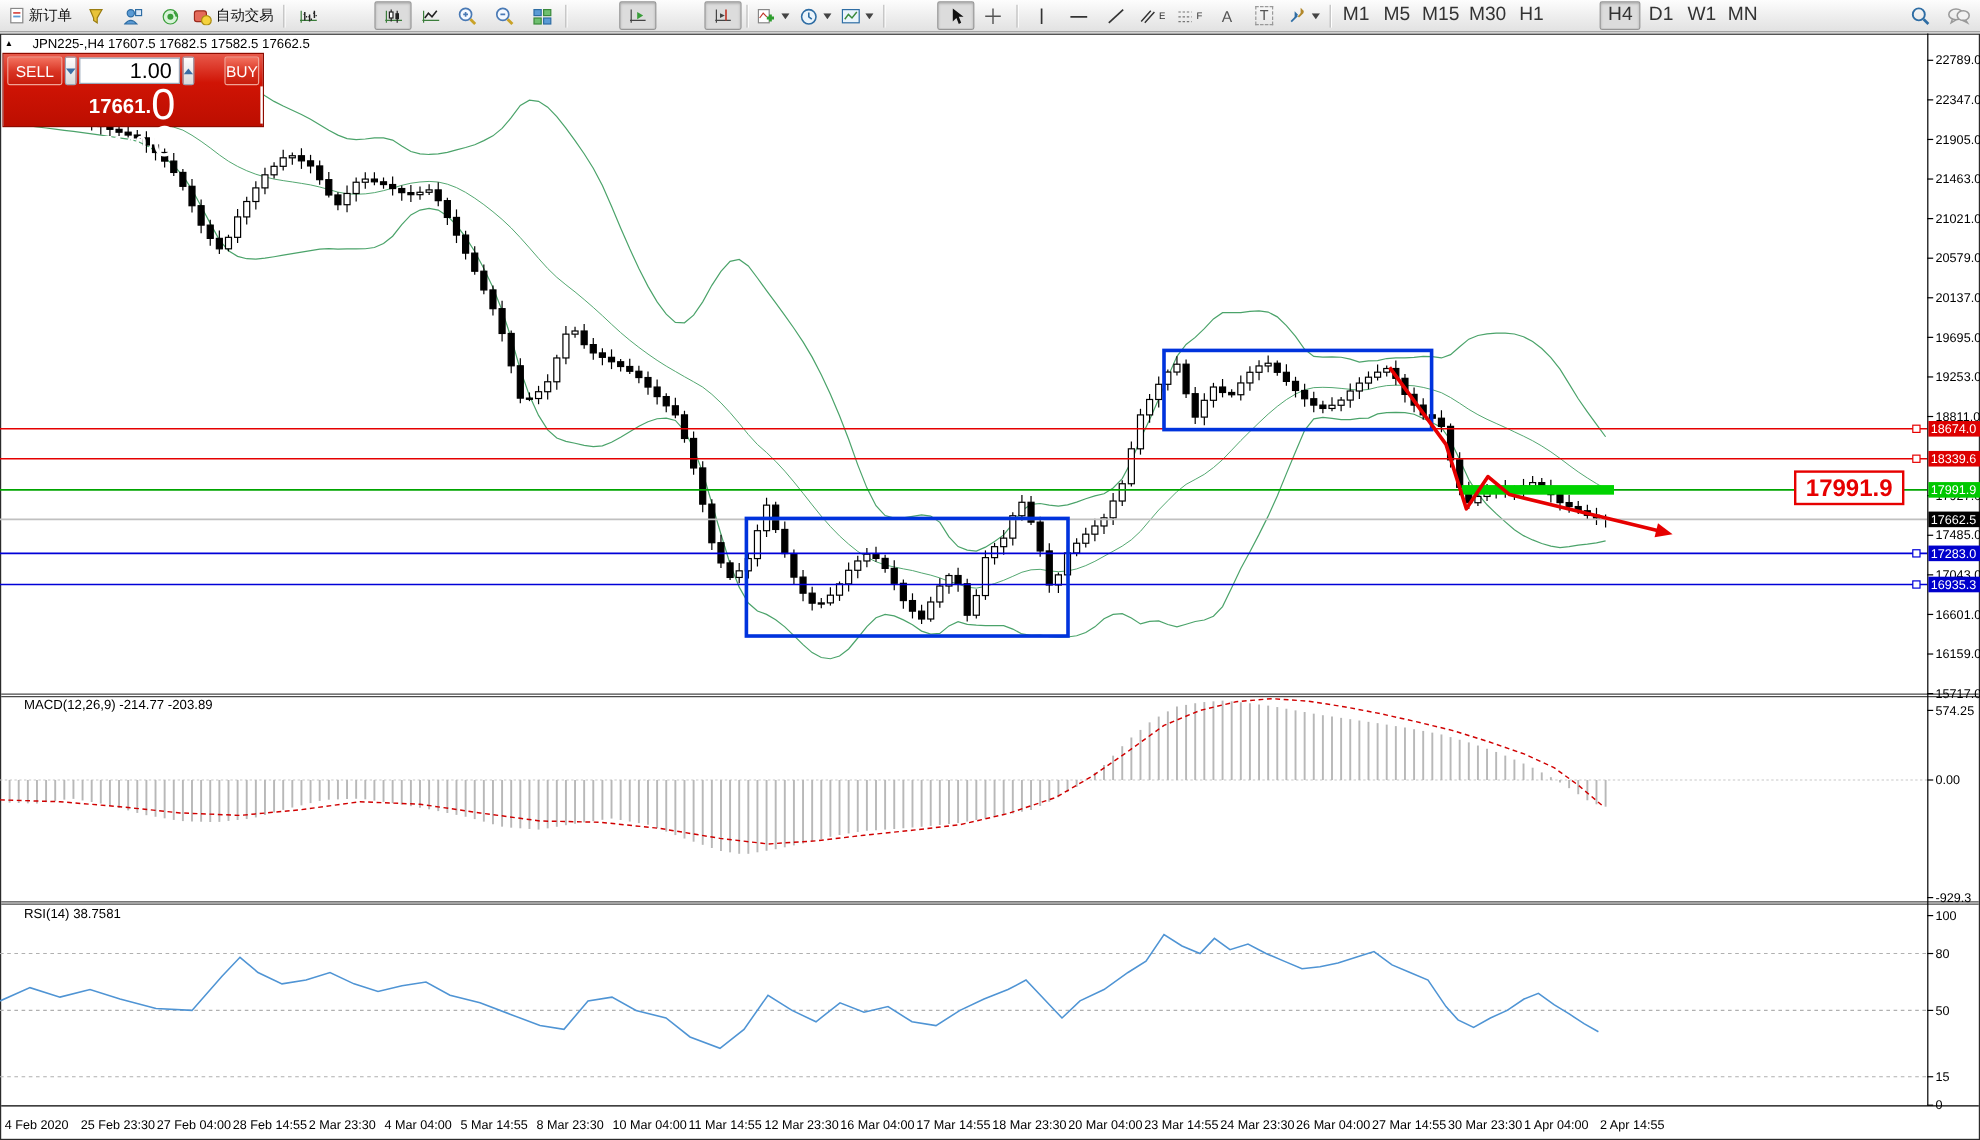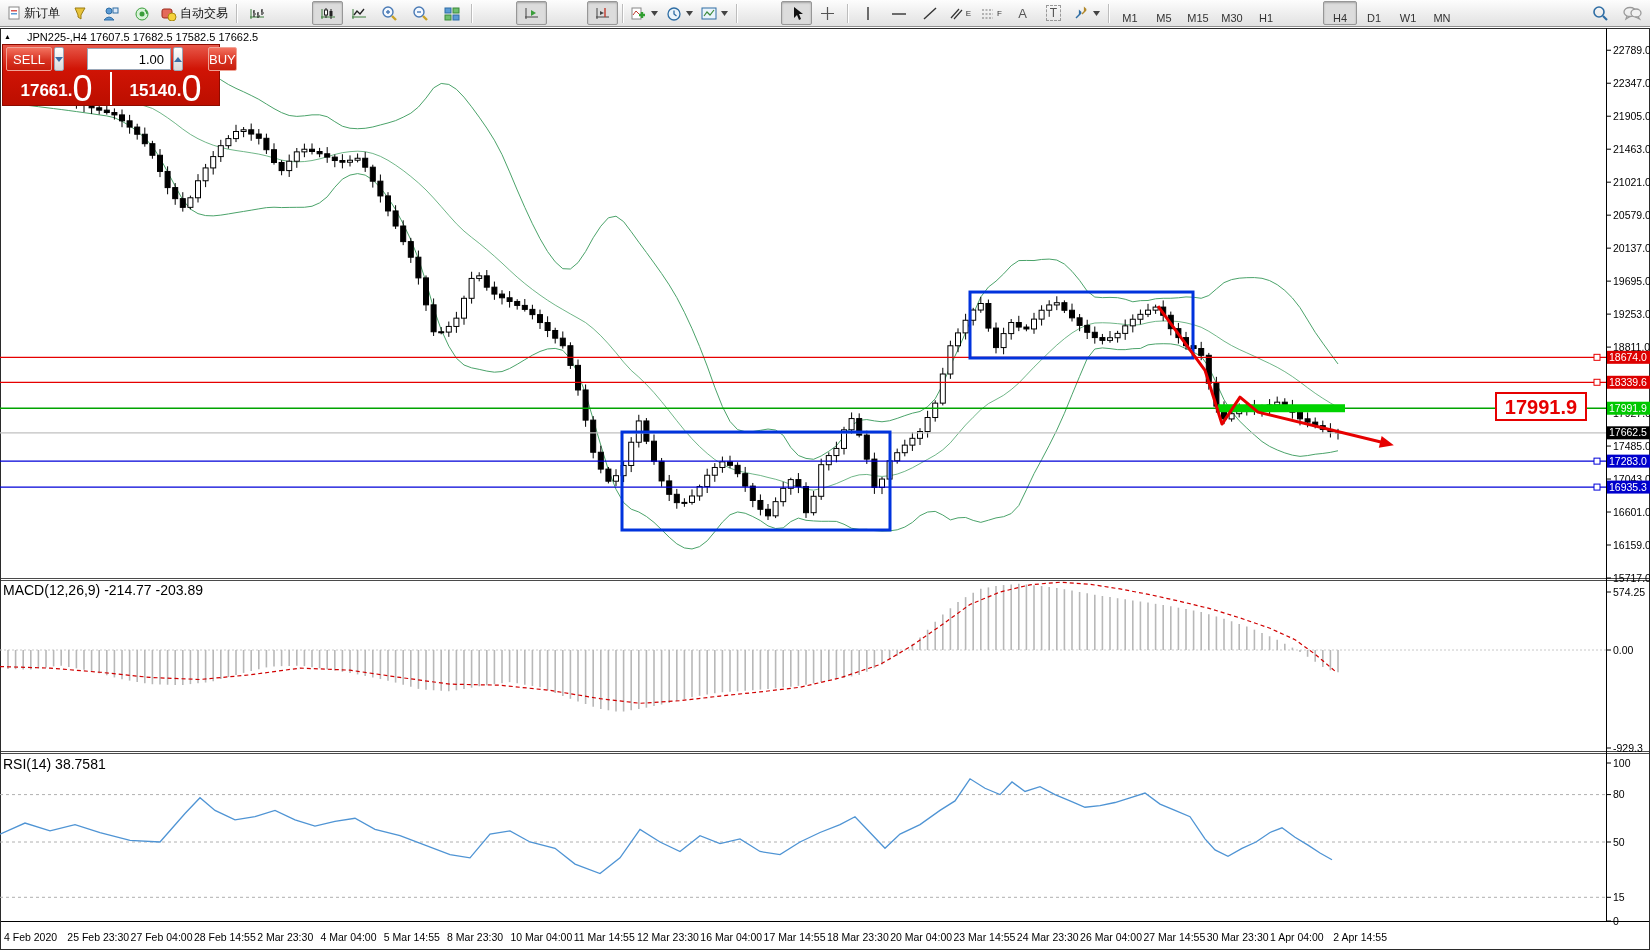--- a/index.html
+++ b/index.html
@@ -7,43 +7,43 @@
        font-family:"Liberation Sans",sans-serif;user-select:none;background:#fff;}
   
   .toolbar{position:absolute;top:0;left:0;width:1650px;height:27px;z-index:10;
     background:linear-gradient(#fdfdfd,#ececec 60%,#e2e2e2);
     border-bottom:1px solid #8f8f8f;display:flex;align-items:center;padding:0 3px;box-sizing:border-box;}
   .tb{height:22px;min-width:23px;display:flex;align-items:center;justify-content:center;
       gap:3px;padding:0 3px;border:1px solid transparent;border-radius:2px;font-size:12px;color:#222;}
   .tb.pressed{background:#dcdcdc;border:1px solid #979797;box-shadow:inset 0 1px 2px rgba(0,0,0,.25);margin-left:40px;}
   .tbtxt{font-size:12px;color:#111;}
   .sep{width:1px;height:19px;background:#bdbdbd;margin:0 4px;box-shadow:1px 0 0 #fff;}
-  .tf{font-size:11px;color:#333;min-width:26px;align-items:flex-end;}
+  .tf{font-size:16px;color:#333;min-width:26px;}
   .caret{margin-left:1px;display:flex;}
   .right-icons{margin-left:auto;display:flex;align-items:center;}
   
   #chart{position:absolute;left:0;top:0;z-index:1;}
   .chart-title{position:absolute;left:15px;top:31px;z-index:4;font-size:11px;color:#000;margin-left:12px;}
   .collapse{position:absolute;left:4px;top:33px;z-index:4;font-size:7px;color:#000;}
-  .pane-label{position:absolute;z-index:4;font-size:14px;color:#000;left:3px;}
+  .pane-label{position:absolute;z-index:4;font-size:11px;color:#000;left:20px;}
   #macd-label{top:582px;}
   #rsi-label{top:756px;}
   
   .trade-panel{position:absolute;left:2px;top:44px;width:218px;height:62px;z-index:5;
     background:linear-gradient(#e8594a,#d01405 40%,#bc0e00);border:1px solid #8e0b00;box-sizing:border-box;}
   .tp-row1{display:flex;align-items:center;height:27px;padding:2px 3px 1px 3px;box-sizing:border-box;gap:2px;}
   .tp-btn{height:22px;flex:0 0 44px;display:flex;align-items:center;justify-content:center;
     background:linear-gradient(#f3725f,#d83322 55%,#c81d0c);border:1px solid #f0a396;border-radius:2px;
     color:#fff;font-size:13px;}
   .tp-btn.buy{flex:1 1 auto;margin-left:23px;}
   .tp-spin{width:16px;height:22px;display:flex;align-items:center;justify-content:center;
     background:linear-gradient(#ffffff,#d9d9d9);border:1px solid #9aa7b8;border-radius:2px;}
   .tp-vol{width:70px;height:20px;border:1px solid #9aa7b8;background:#fff;color:#000;
-    font-family:"Liberation Sans",sans-serif;font-size:13px;text-align:right;padding:0 6px;margin-left:21px;}
-  .tp-row2{display:flex;height:33px;}
+    font-family:"Liberation Sans",sans-serif;font-size:18px;text-align:right;padding:0 6px;}
+  .tp-row2{display:flex;height:33px;flex-direction:column;}
   .tp-price{flex:1;display:flex;align-items:flex-end;justify-content:center;color:#fff;padding-bottom:1px;}
   .tp-price.left{border-right:2px solid #fff;}
   .psmall{font-size:17px;font-weight:bold;line-height:26px;}
   .pbig{font-size:36px;line-height:30px;font-weight:400;}
 </style>
 </head>
 <body>
 
 <div class="app">
 

